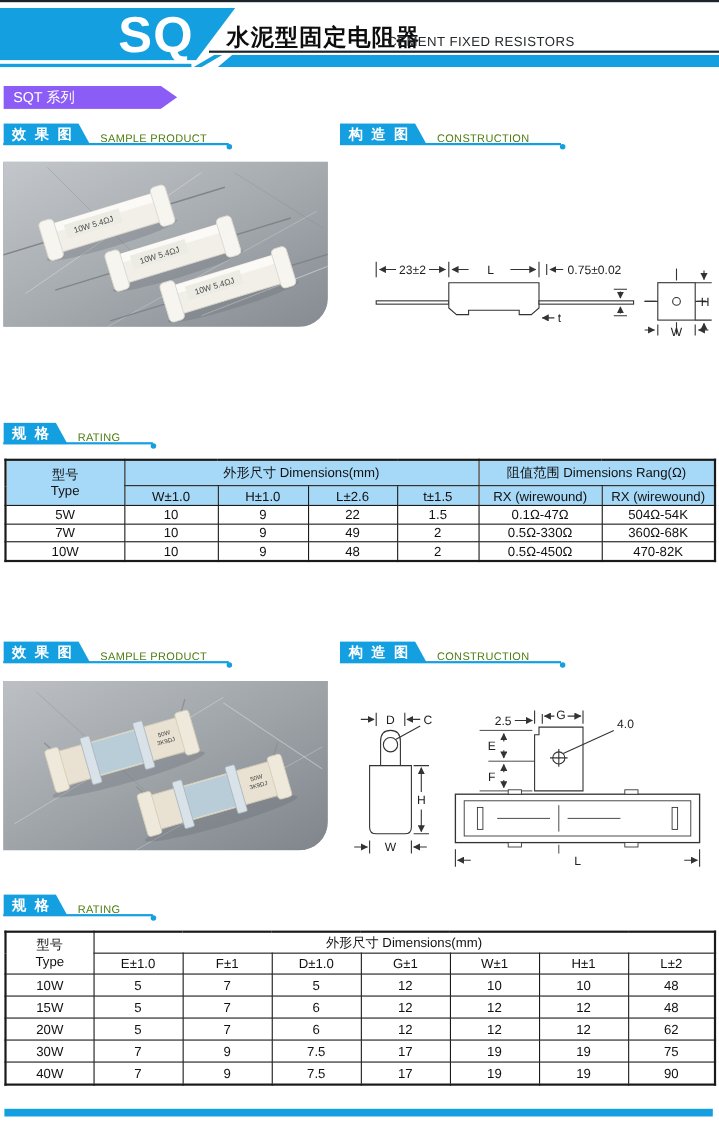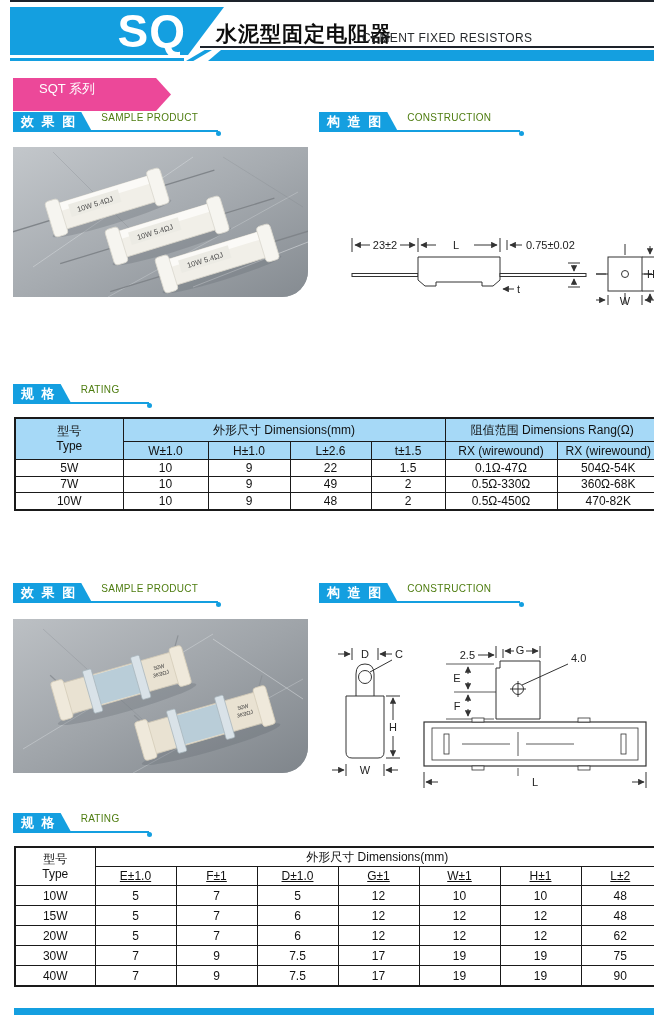--- a/index.html
+++ b/index.html
@@ -1,58 +1,58 @@
 <!DOCTYPE html>
 <html><head>
 <meta charset="utf-8">
 <style>
   html,body{margin:0;padding:0;background:#fff;}
   .page{position:relative;width:654px;height:1019px;background:#fff;overflow:hidden;
         font-family:"Liberation Sans","DejaVu Sans",sans-serif;color:#111;}
-  .abs{position:absolute;margin-left:10px;}
+  .abs{position:absolute;}
   
   .top-line{left:0;top:0;width:654px;height:2px;background:#1d232b;}
   .hdr-blue{left:0;top:7px;width:214px;height:48px;background:#149fe0;
             clip-path:polygon(0 0,100% 0,calc(100% - 36px) 100%,0 100%);}
   .sq-logo{left:0;top:7px;width:176px;height:48px;display:flex;align-items:center;justify-content:flex-end;
            font-size:46px;font-weight:bold;color:#fff;z-index:2;letter-spacing:1px;}
   .title-cn{left:206px;top:20px;font-size:21px;font-weight:bold;color:#0d0d0d;letter-spacing:1px;}
   .title-en{left:352px;top:31px;font-size:12px;color:#26292c;letter-spacing:.4px;}
   .title-underline{left:190px;top:46px;width:464px;height:2px;background:#1d232b;}
   .hdr-bar{left:198px;top:50px;width:456px;height:11px;background:#149fe0;
            clip-path:polygon(13px 0,100% 0,100% 100%,0 100%);}
   .hdr-thinline{left:0;top:58px;width:174px;height:3px;background:#149fe0;}
   .hdr-connector{left:176px;top:50px;width:26px;height:11px;background:#149fe0;
            clip-path:polygon(72% 0,100% 0,28% 100%,0 100%);}
   
-  .series-banner{background:#ec4899;color:#fff;font-size:13px;height:33px;line-height:21px;
-           padding-left:26px;box-sizing:border-box;
+  .series-banner{background:#8b5cf6;color:#fff;font-size:13px;height:21px;line-height:21px;
+           padding-left:9px;box-sizing:border-box;
            clip-path:polygon(0 0,calc(100% - 15px) 0,100% 50%,calc(100% - 15px) 100%,0 100%);}
   
-  .seclabel{display:flex;align-items:flex-start;height:20px;}
+  .seclabel{display:flex;align-items:flex-end;height:20px;}
   .seclabel-box{background:#149fe0;color:#fff;font-size:13px;font-weight:bold;letter-spacing:2px;
            padding:0 15px 0 8px;height:20px;line-height:20px;
            clip-path:polygon(0 0,calc(100% - 11px) 0,100% 100%,0 100%);}
   .seclabel-en{font-size:10px;color:#4d7c0f;margin-left:9px;letter-spacing:.3px;}
   .sec-underline{height:2px;background:#149fe0;}
   .sec-dot{width:5px;height:5px;border-radius:50%;background:#149fe0;}
   
   .photo{left:3px;overflow:hidden;border-radius:0 0 26px 0;background:#9aa0a5;}
   
   .spec{width:100%;border-collapse:collapse;table-layout:fixed;border:2.5px solid #1a1a1a;
         font-size:12px;}
   .spec th,.spec td{border:1.5px solid #1a1a1a;text-align:center;vertical-align:middle;
         padding:0;font-weight:normal;color:#111;overflow:hidden;white-space:nowrap;}
   .t1 thead th{background:#a6d9f7;}
   .t1 tr.g1 th{height:22px;}
   .t1 tr.g2 th{height:17px;}
   .t1 tbody td{height:15.5px;}
   .t2 thead th{background:#fff;}
   .t2 tr.g1 th{height:18px;}
-  .t2 tr.g2 th{height:18px;text-decoration:underline;}
+  .t2 tr.g2 th{height:18px;}
   .t2 tbody td{height:19px;}
   .typecell div{line-height:1.25;}
   .bottom-bar{left:4px;top:1008px;width:644px;height:7px;background:#149fe0;}
 </style>
 </head>
 <body>
 
 <div class="page">
 
   <div class="abs top-line"></div>

